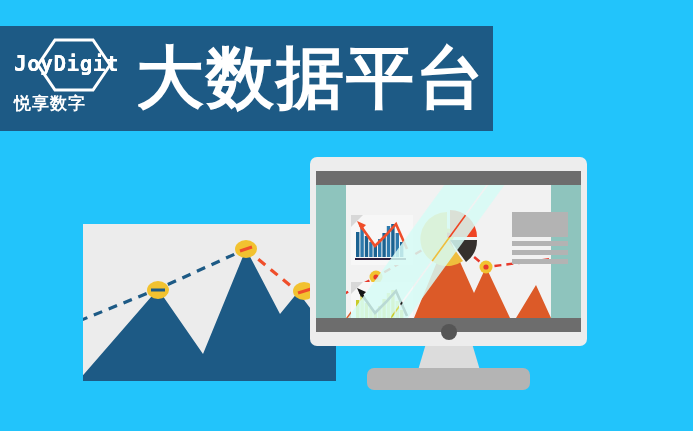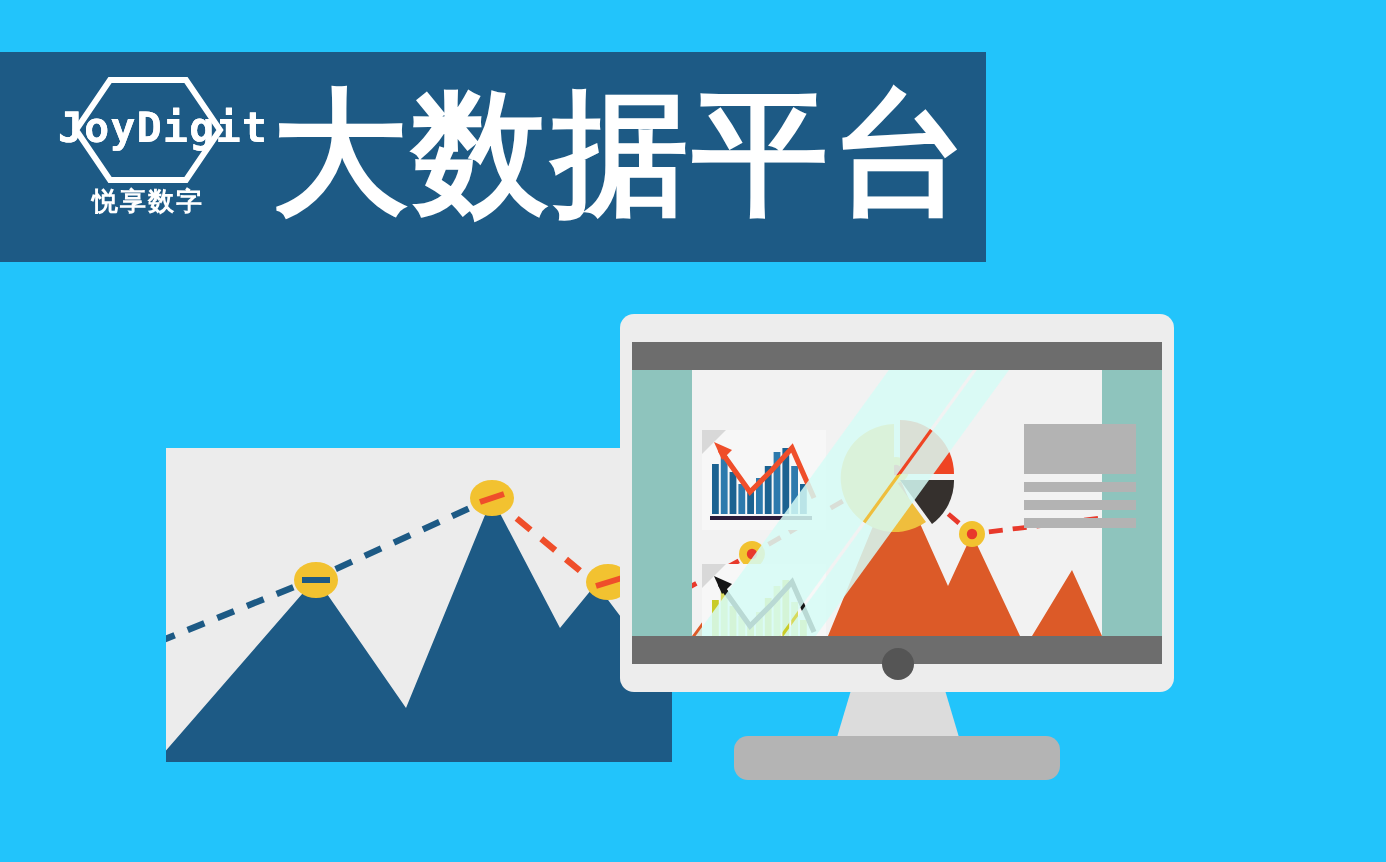--- a/index.html
+++ b/index.html
@@ -16,29 +16,29 @@
   .banner{
     position:absolute;left:0;top:26px;width:493px;height:105px;
     background:#1d5a85;
   }
   .logo-wrap{
     position:absolute;left:14px;top:10px;width:120px;height:86px;
   }
   .logo-hex{position:absolute;left:22px;top:2px;width:76px;height:54px;}
   .logo-word{
     position:absolute;left:0;top:16px;width:120px;
-    text-align:right;color:#ffffff;
+    text-align:left;color:#ffffff;
     font-size:21px;font-weight:bold;letter-spacing:.5px;
     font-family:"DejaVu Sans Mono","Liberation Mono",monospace;
     text-shadow:0 0 0 #fff;
   }
   .logo-cn{
     position:absolute;left:0;top:56px;width:120px;
-    text-align:center;color:#ffffff;
-    font-size:13px;font-weight:bold;letter-spacing:1px;
+    color:#ffffff;
+    font-size:17px;font-weight:bold;letter-spacing:1px;
     font-family:"DejaVu Sans","Liberation Sans",sans-serif;
   }
   .banner-title{
     position:absolute;left:136px;top:21px;
     color:#ffffff;font-size:68px;line-height:62px;font-weight:bold;
     letter-spacing:2px;
     font-family:"DejaVu Sans","Liberation Sans",sans-serif;
   }
 
   

